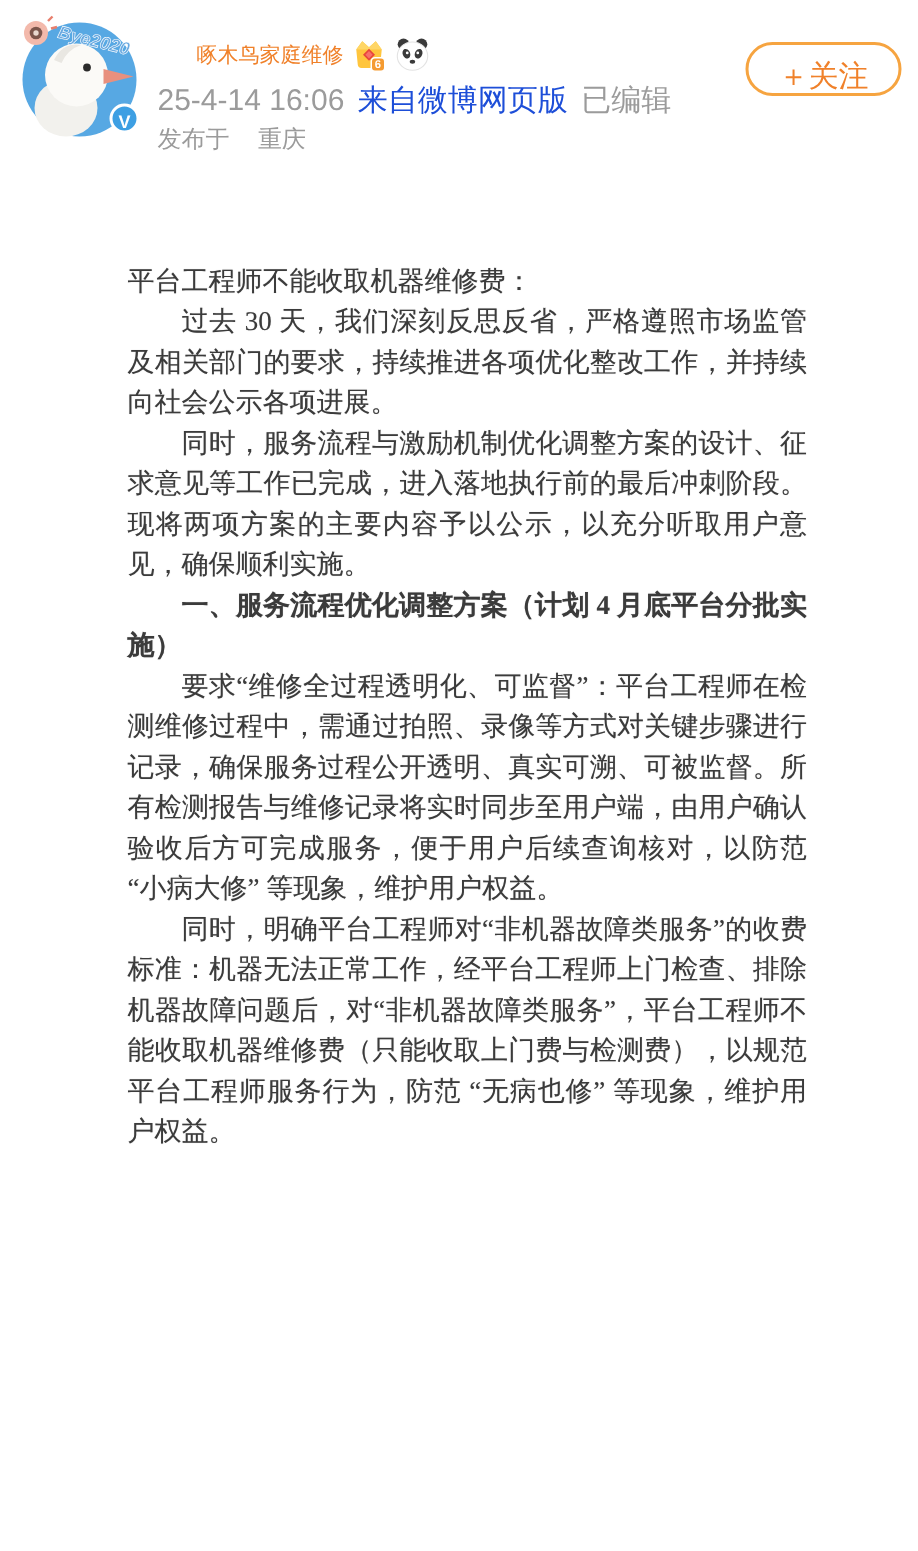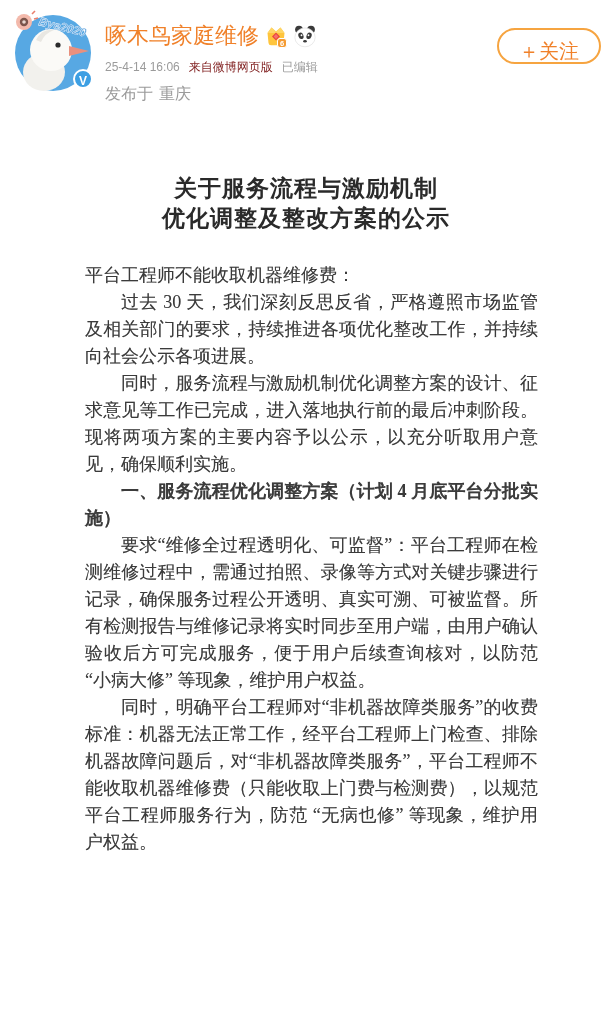--- a/index.html
+++ b/index.html
@@ -22,27 +22,27 @@
   .v-badge {
     position: absolute; right: 1px; bottom: 3px;
     width: 20px; height: 20px; border-radius: 50%;
     background: #3d9fe3; border: 2px solid #ffffff;
     color: #fff; font-size: 12px; font-weight: bold;
     text-align: center; line-height: 20px;
   }
 
   .user-info { margin-left: 93px; padding-top: 13px; }
   .name-row { display: flex; align-items: center; gap: 5px; }
-  .username { color: #f0812a; font-size: 22px; line-height: 26px; cursor: pointer; white-space: nowrap; }
+  .username { color: #f0812a; font-size: 14px; line-height: 26px; cursor: pointer; white-space: nowrap; margin-left: 26px; }
   .badge { width: 24px; height: 24px; display: inline-block; }
   .badge svg { width: 24px; height: 24px; display: block; }
 
-  .meta-row { margin-top: 9px; color: #9b9b9b; font-size: 12px; line-height: 19px; display: flex; gap: 9px; }
-  .meta-row2 { margin-top: 7px; color: #9b9b9b; font-size: 16px; line-height: 19px; display: flex; gap: 6px; }
-  .source-link { color: #7f1d1d; text-decoration: none; cursor: pointer; }
+  .meta-row { margin-top: 9px; color: #9b9b9b; font-size: 20px; line-height: 19px; display: flex; gap: 9px; }
+  .meta-row2 { margin-top: 7px; color: #9b9b9b; font-size: 16px; line-height: 19px; display: flex; gap: 19px; }
+  .source-link { color: #1d4ed8; text-decoration: none; cursor: pointer; }
 
   .follow-btn {
     position: absolute; right: 11px; top: 28px;
     min-width: 104px; height: 36px; padding: 0 20px;
     background: #ffffff; border: 2px solid #f6a440; border-radius: 24px;
     color: #f0812a; font-size: 20px; line-height: 42px;
     font-family: "Liberation Sans", sans-serif;
     cursor: pointer;
   }
 
@@ -144,24 +144,20 @@
         <span>发布于</span>
         <span>重庆</span>
       </div>
     </div>
 
     <button class="follow-btn">＋关注</button>
   </div>
 
 
   <div class="document">
-    <div class="doc-title">
-      <div>关于服务流程与激励机制</div>
-      <div>优化调整及整改方案的公示</div>
-    </div>
     <div class="doc-body">
       <p>平台工程师不能收取机器维修费：</p>
       <p class="indent">过去 30 天，我们深刻反思反省，严格遵照市场监管及相关部门的要求，持续推进各项优化整改工作，并持续向社会公示各项进展。</p>
       <p class="indent">同时，服务流程与激励机制优化调整方案的设计、征求意见等工作已完成，进入落地执行前的最后冲刺阶段。现将两项方案的主要内容予以公示，以充分听取用户意见，确保顺利实施。</p>
       <p class="indent bold">一、服务流程优化调整方案（计划 4 月底平台分批实施）</p>
       <p class="indent">要求“维修全过程透明化、可监督”：平台工程师在检测维修过程中，需通过拍照、录像等方式对关键步骤进行记录，确保服务过程公开透明、真实可溯、可被监督。所有检测报告与维修记录将实时同步至用户端，由用户确认验收后方可完成服务，便于用户后续查询核对，以防范 “小病大修” 等现象，维护用户权益。</p>
       <p class="indent">同时，明确平台工程师对“非机器故障类服务”的收费标准：机器无法正常工作，经平台工程师上门检查、排除机器故障问题后，对“非机器故障类服务”，平台工程师不能收取机器维修费（只能收取上门费与检测费），以规范平台工程师服务行为，防范 “无病也修” 等现象，维护用户权益。</p>
 
     </div>
   </div>

